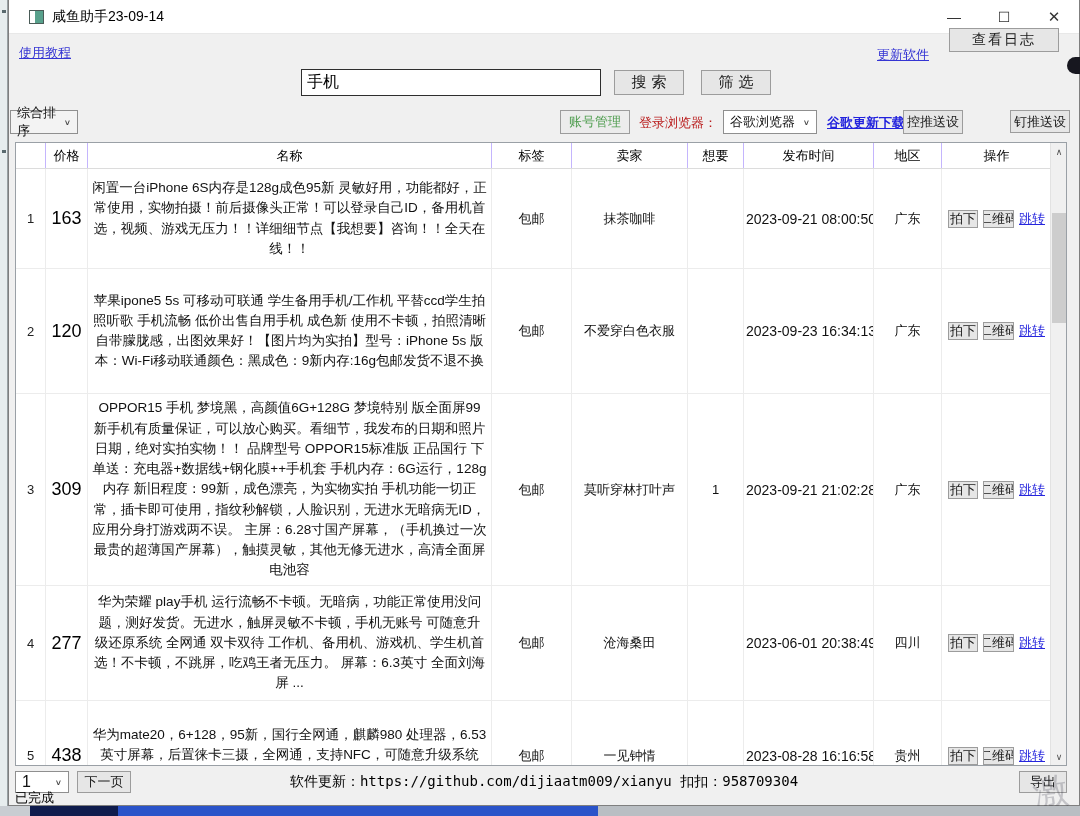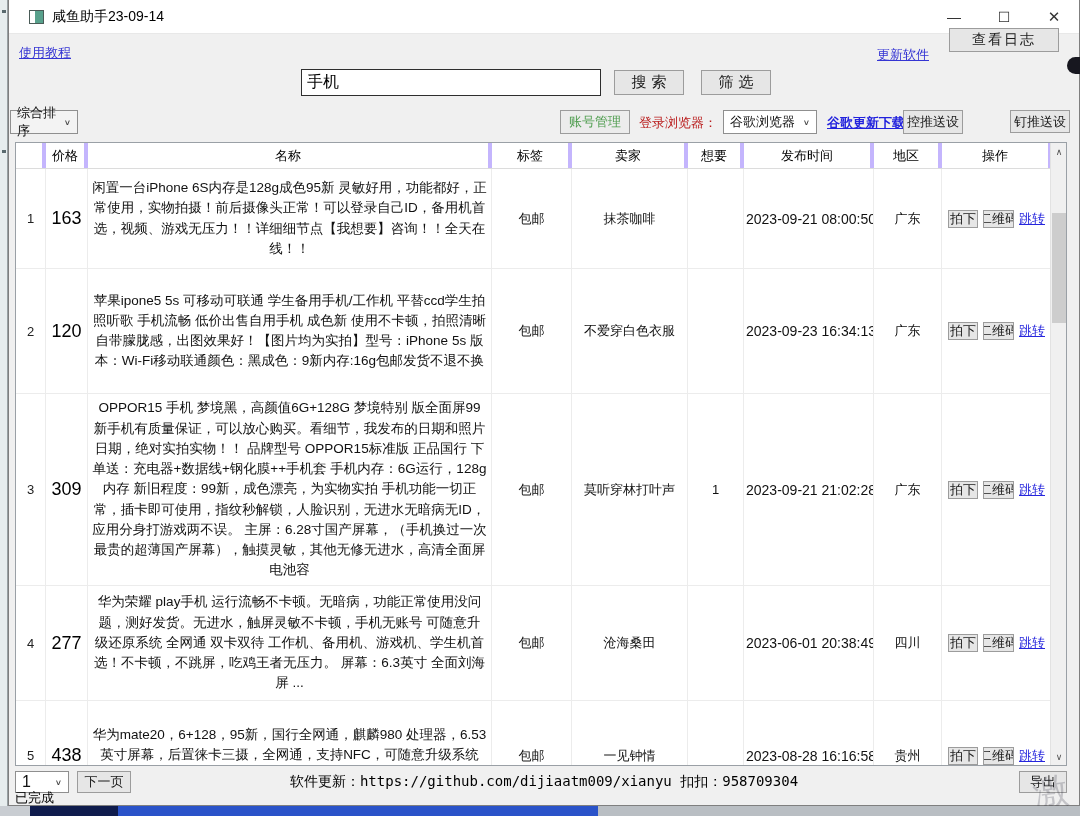--- a/index.html
+++ b/index.html
@@ -50,21 +50,21 @@
   .chrome-link { position:absolute; left:818px; top:6px; font-weight:bold; color:#2222dd; }
   .wx-push-btn { position:absolute; left:894px; top:2px; width:60px; height:24px; }
   .ding-push-btn { position:absolute; left:979px; top:2px; width:60px; height:23px;margin-left:22px; }
 
   
   .tablewrap { position:absolute; left:6px; top:142px; width:1052px; height:624px;
                background:#fff; border:1px solid #9aa0a6; overflow:hidden; }
   .grid-row { display:grid; grid-template-columns:30px 42px 404px 80px 116px 56px 130px 68px 110px; }
   .thead { height:26px; border-bottom:1px solid #dcdcdc; }
   .thead .hcell { display:flex; align-items:center; justify-content:center; font-size:13px; color:#000;
-                  border-right:4px solid #c4b5fd; }
+                  border-right:1px solid #c4b5fd; }
   .trow { border-bottom:1px solid #ececec; }
   .trow:nth-of-type(1){ height:100px; } .trow:nth-of-type(2){ height:125px; }
   .trow:nth-of-type(3){ height:192px; } .trow:nth-of-type(4){ height:115px; }
   .trow:nth-of-type(5){ height:110px; }
   .cell { display:flex; align-items:center; justify-content:center; border-right:1px solid #ececec;
           font-size:13px; overflow:hidden; }
   .cell.idx { font-size:13px; color:#222; }
   .cell.price { font-size:18px; color:#000; }
   .cell.name { padding:2px 4px; }
   .cell.name .nm { text-align:center; font-size:13.5px; line-height:1.5; color:#111; }

